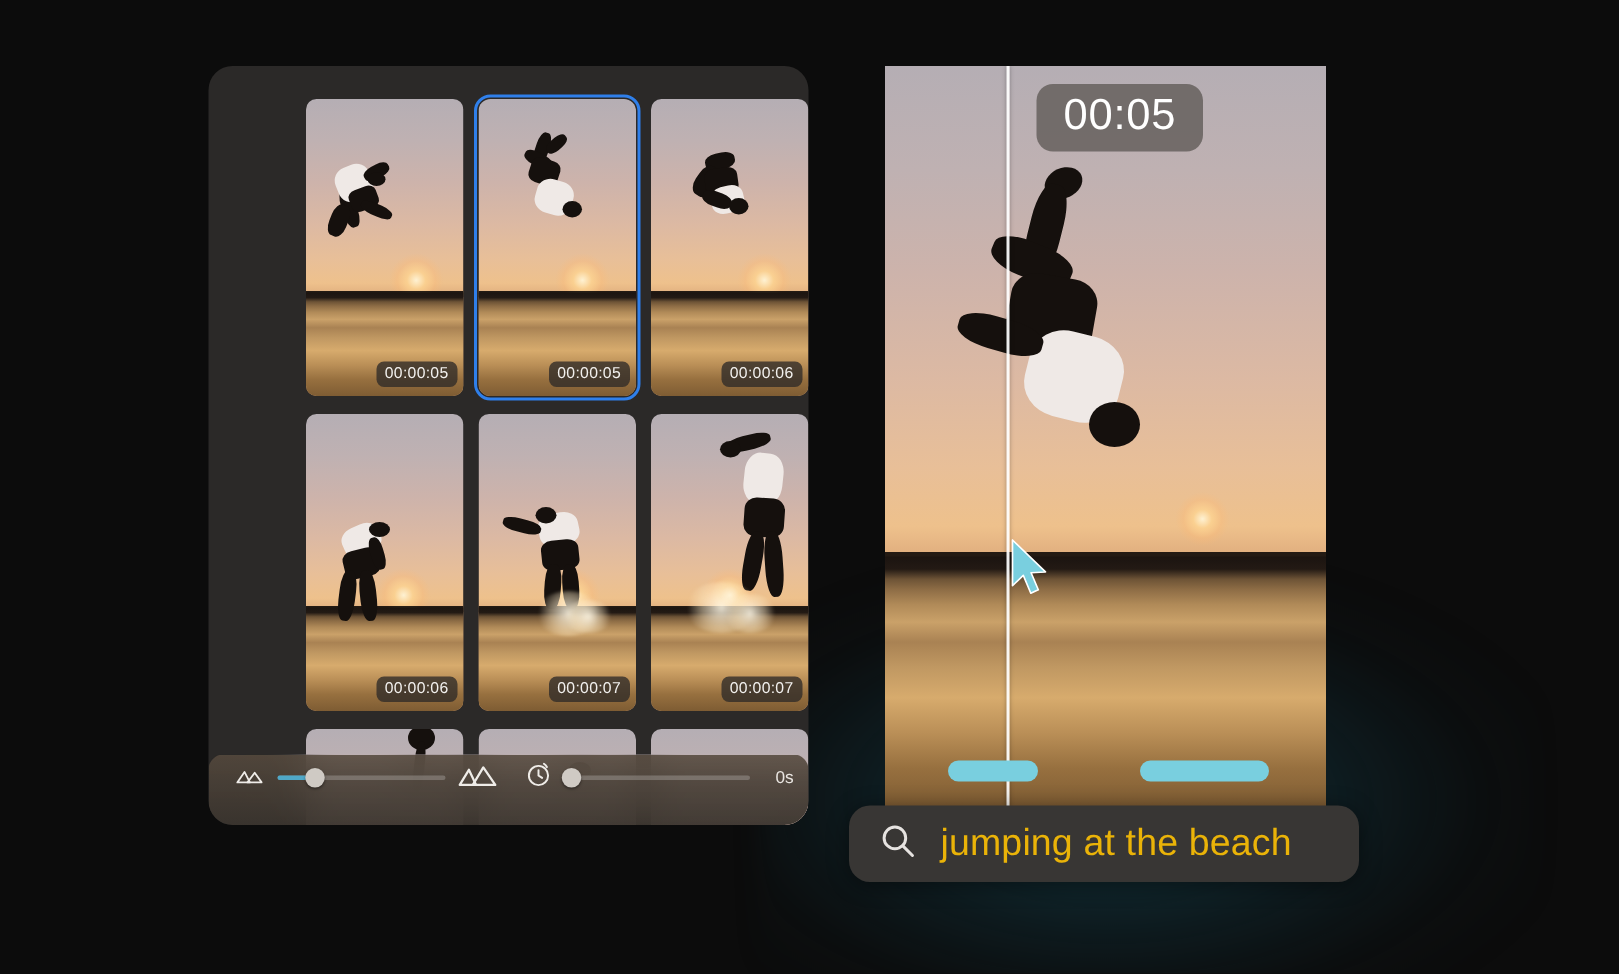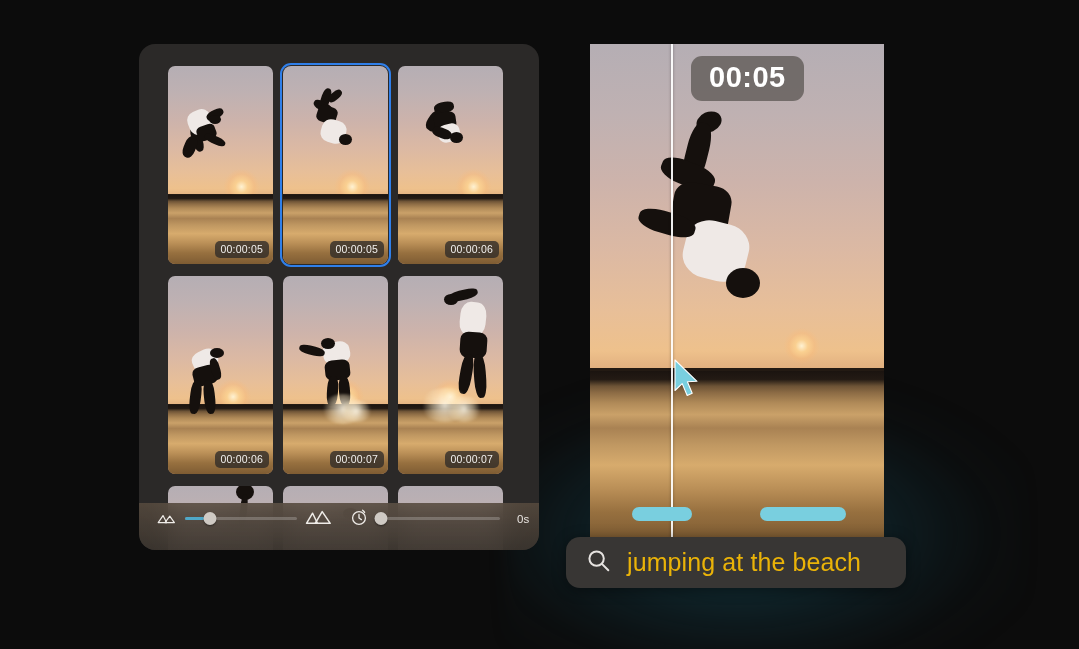--- a/index.html
+++ b/index.html
@@ -59,20 +59,21 @@
   }
 
   .thumb {
     position: relative;
     width: 105px;
     height: 198px;
     border-radius: 7px;
     overflow: hidden;
     background: #1a1a1a;
     cursor: pointer;
+    margin-left: 36px;
   }
   .thumb.selected {
     outline: 2.5px solid #2f7fea;
     outline-offset: 1px;
     border-radius: 8px;
   }
 
   
   .frame {
     position: absolute;
@@ -184,20 +185,21 @@
     height: 47px;
     background: linear-gradient(180deg,
        rgba(86,74,62,0.88) 0%,
        rgba(73,64,55,0.92) 40%,
        rgba(58,52,46,0.95) 100%);
     backdrop-filter: blur(12px);
     display: flex;
     align-items: center;
     padding: 0 15px 16px 18px;
     gap: 0;
+    border-radius: 10px;
   }
 
   .slider-group {
     display: flex;
     align-items: center;
     gap: 8px;
   }
   .slider-group.zoom { margin-right: 18px; }
 
   .mtn-icon { display: block; }
@@ -267,21 +269,21 @@
 
   .time-badge {
     position: absolute;
     left: 101px;
     top: 12px;
     padding: 7px 18px 9px;
     border-radius: 11px;
     background: rgba(96,91,88,0.80);
     color: #ffffff;
     font-size: 29px;
-    font-weight: 700;
+    font-weight: 400;
     letter-spacing: 0.5px;
     line-height: 1;
   }
 
   .clip-pill {
     position: absolute;
     height: 14px;
     border-radius: 8px;
     background: #79cfdf;
     cursor: pointer;

